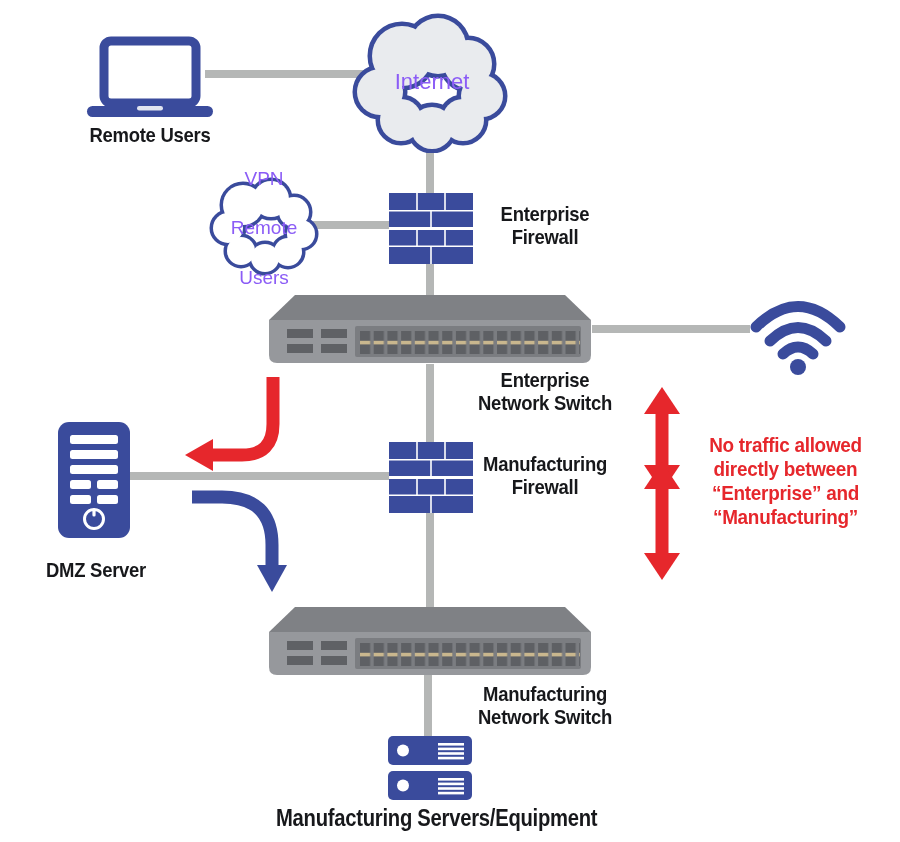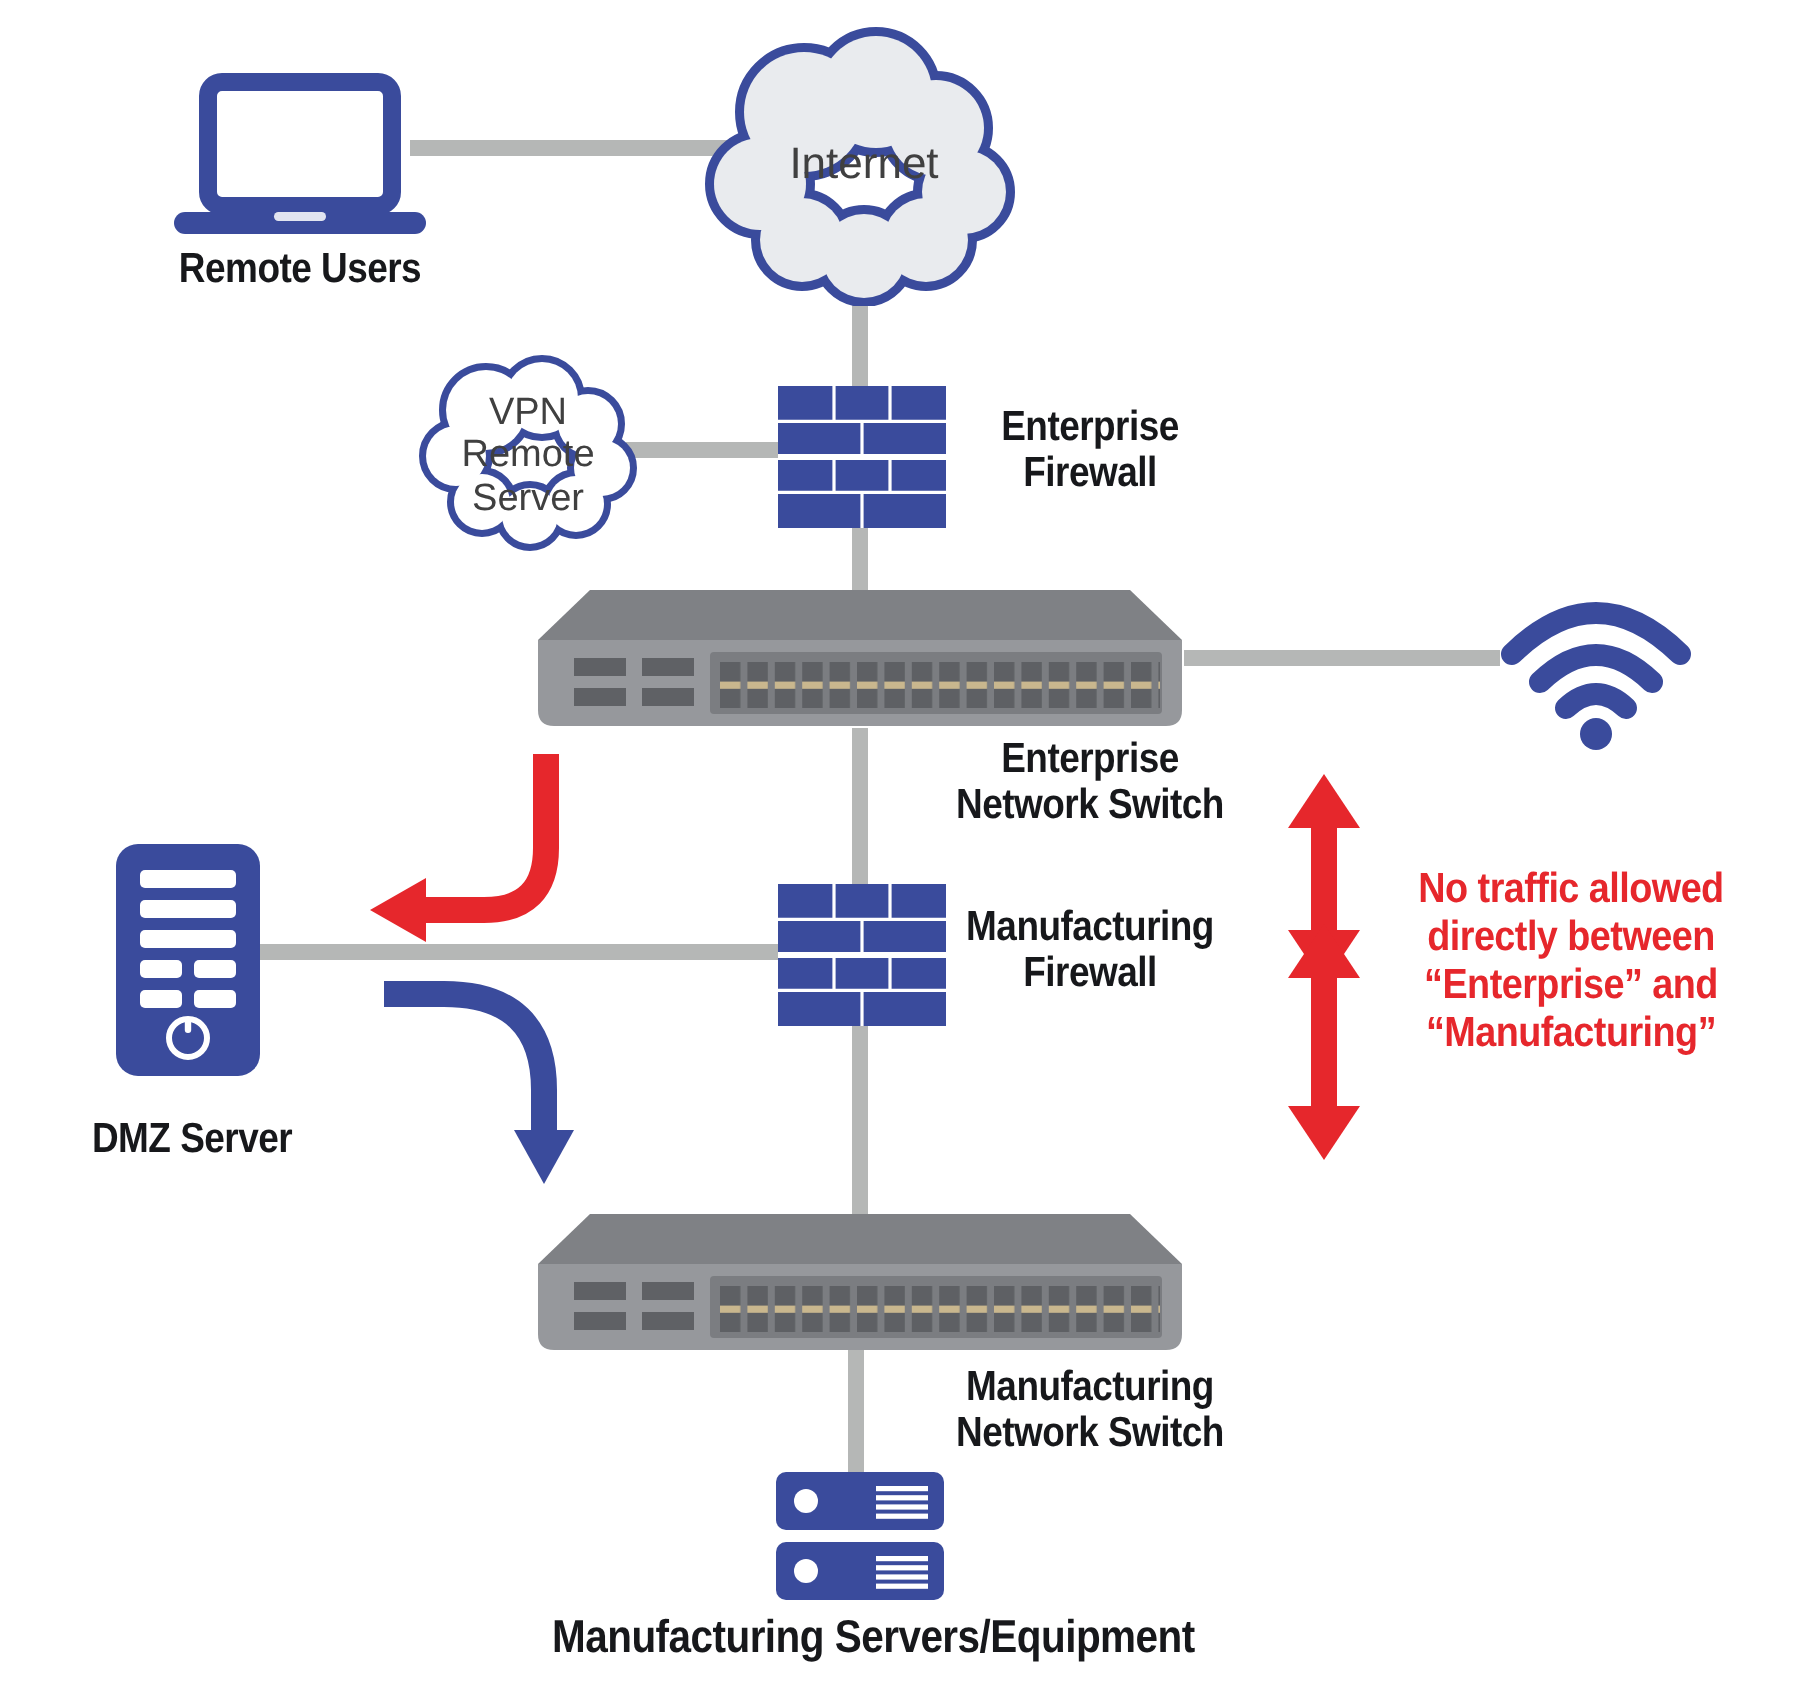--- a/index.html
+++ b/index.html
@@ -11,21 +11,21 @@
   .node{position:absolute;}
   .lbl{
     position:absolute;color:var(--text);font-weight:700;text-align:center;
     transform:scaleX(0.88);transform-origin:center top;line-height:1.1;
     letter-spacing:-0.3px;white-space:nowrap;
   }
   .lbl div{white-space:nowrap;}
   .cloud-text{
     position:absolute;width:100%;top:0;left:0;height:100%;
     display:flex;flex-direction:column;align-items:center;justify-content:center;
-    color:#404040;font-weight:400;line-height:1.12;
+    color:#8b5cf6;font-weight:400;line-height:1.12;
   }
   .annotation{
     position:absolute;color:var(--red);font-weight:700;text-align:center;
     transform:scaleX(0.9);transform-origin:center top;line-height:1.15;
     letter-spacing:-0.3px;font-size:21px;white-space:nowrap;
   }
   
   .f-blue{fill:var(--blue);} .s-blue{stroke:var(--blue);}
   .f-red{fill:var(--red);}  .s-red{stroke:var(--red);}
   .s-line{stroke:var(--line_gray);}
@@ -123,24 +123,24 @@
         <circle cx="35" cy="29" r="20"></circle>
           <circle cx="63" cy="23" r="18"></circle>
         <circle cx="86" cy="36" r="15"></circle>
           <circle cx="93" cy="58" r="14"></circle>
         <circle cx="80" cy="76" r="14"></circle>
           <circle cx="57" cy="82" r="14"></circle>
         <circle cx="33" cy="75" r="14"></circle>
           <circle cx="20" cy="52" r="15"></circle>
       </g>
     </svg>
-    <div class="cloud-text" style="font-size:19px;">
+    <div class="cloud-text" style="font-size:19px;gap:28px;">
       <div>VPN</div>
       <div>Remote</div>
-      <div>Server</div>
+      <div>Users</div>
     </div>
   </div>
 
   <div class="node" style="left:389px;top:193px;width:84px;height:71px;">
     <svg width="84" height="71" viewBox="0 0 84 71">
       <rect x="0" y="0" width="84" height="71" class="f-blue"></rect>
       <g stroke="#ffffff" stroke-width="1.6">
         <path d="M0,17.7 H84"></path>
           <path d="M0,53.2 H84"></path>
         <path d="M28,0 V17.7"></path>

